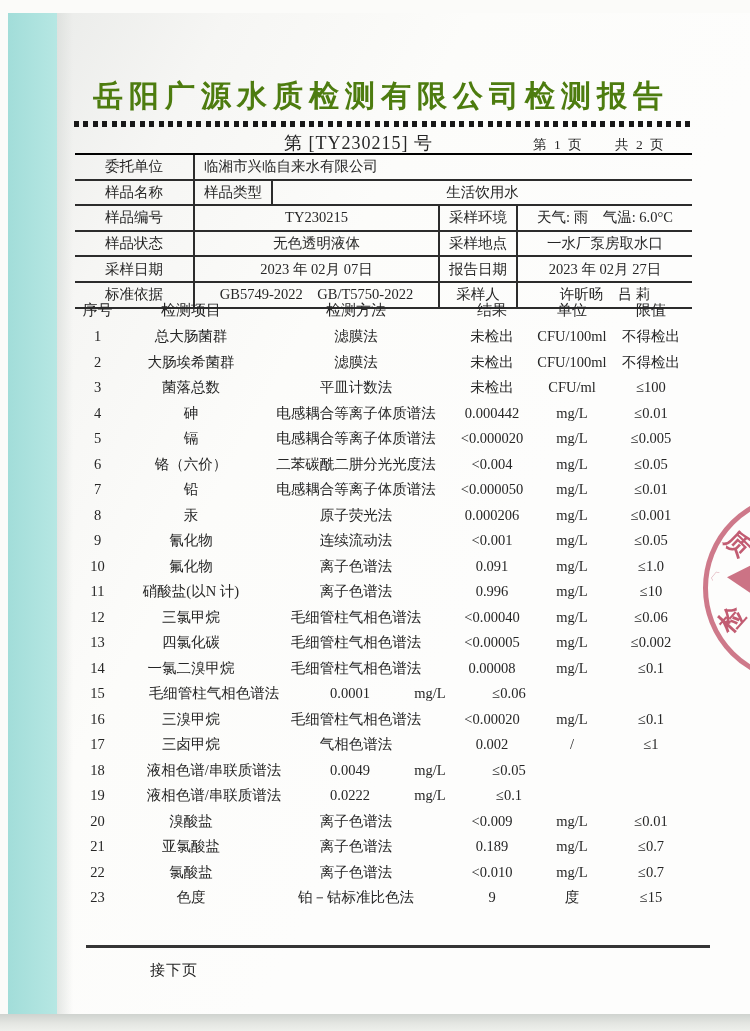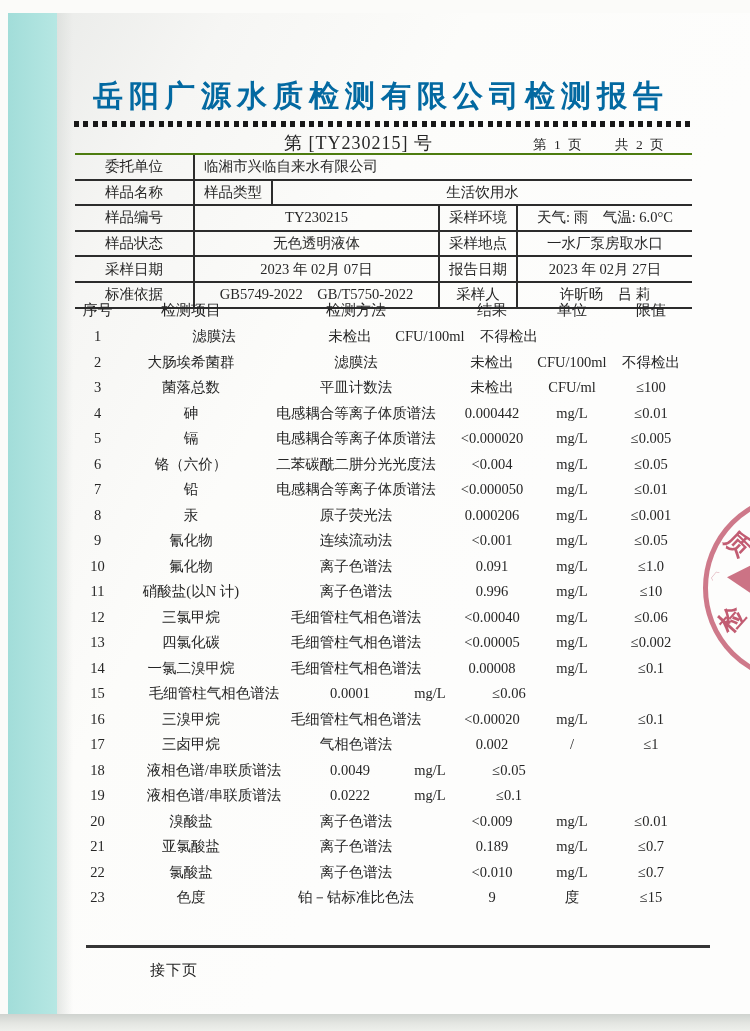--- a/index.html
+++ b/index.html
@@ -24,35 +24,35 @@
     opacity:.7;
   }
   .bottom-edge{
     position:absolute;left:0;top:1014px;width:750px;height:17px;
     background:linear-gradient(180deg,#cfd3cf 0%,#e4e6e2 55%,#eef0ec 100%);
   }
   
   .doc-title{
     position:absolute;left:70px;top:76px;width:622px;
     text-align:center;font-size:30px;font-weight:bold;
-    letter-spacing:6px;color:#0369a1;white-space:nowrap;
+    letter-spacing:6px;color:#4d7c0f;white-space:nowrap;
   }
   .dotted-rule{
     position:absolute;left:74px;top:121px;width:618px;height:6px;
     background:repeating-linear-gradient(90deg,#181818 0 5px,transparent 5px 9.4px);
   }
   .report-no{
     position:absolute;left:284px;top:131px;font-size:18px;letter-spacing:1px;white-space:nowrap;
   }
   .page-cur{position:absolute;left:533px;top:136px;font-size:13.5px;letter-spacing:2px;white-space:nowrap;}
   .page-tot{position:absolute;left:615px;top:136px;font-size:13.5px;letter-spacing:2px;white-space:nowrap;}
   
   .info-table{
     position:absolute;left:75px;top:153px;width:617px;
-    border-top:2px solid #4d7c0f;
+    border-top:2px solid #000000;
   }
   .i-row{display:flex;height:23.6px;border-bottom:2px solid #2c2c2c;font-size:14.5px;}
   .i-row>div{display:flex;align-items:center;justify-content:center;white-space:nowrap;}
   .i-label {width:118px;border-right:2px solid #2c2c2c;}
   .i-value {width:243px;border-right:2px solid #2c2c2c;}
   .i-label2{width:76px; border-right:2px solid #2c2c2c;}
   .i-value2{flex:1;}
   .i-span  {flex:1;justify-content:flex-start !important;padding-left:9px;border-right:none;}
   
   .results-table{position:absolute;left:75px;top:296px;width:617px;}
@@ -134,20 +134,21 @@
     <div class="r-row r-head">
       <div class="c-no">序号</div>
       <div class="c-item">检测项目</div>
       <div class="c-method">检测方法</div>
       <div class="c-result">结果</div>
       <div class="c-unit">单位</div>
       <div class="c-limit">限值</div>
     </div>
     <div class="r-row">
       <div class="c-no">1</div>
+      <div class="c-item">总大肠菌群</div>
       <div class="c-method">滤膜法</div>
       <div class="c-result">未检出</div>
       <div class="c-unit">CFU/100ml</div>
       <div class="c-limit">不得检出</div>
     </div>
     <div class="r-row">
       <div class="c-no">2</div>
       <div class="c-item">大肠埃希菌群</div>
       <div class="c-method">滤膜法</div>
       <div class="c-result">未检出</div>

